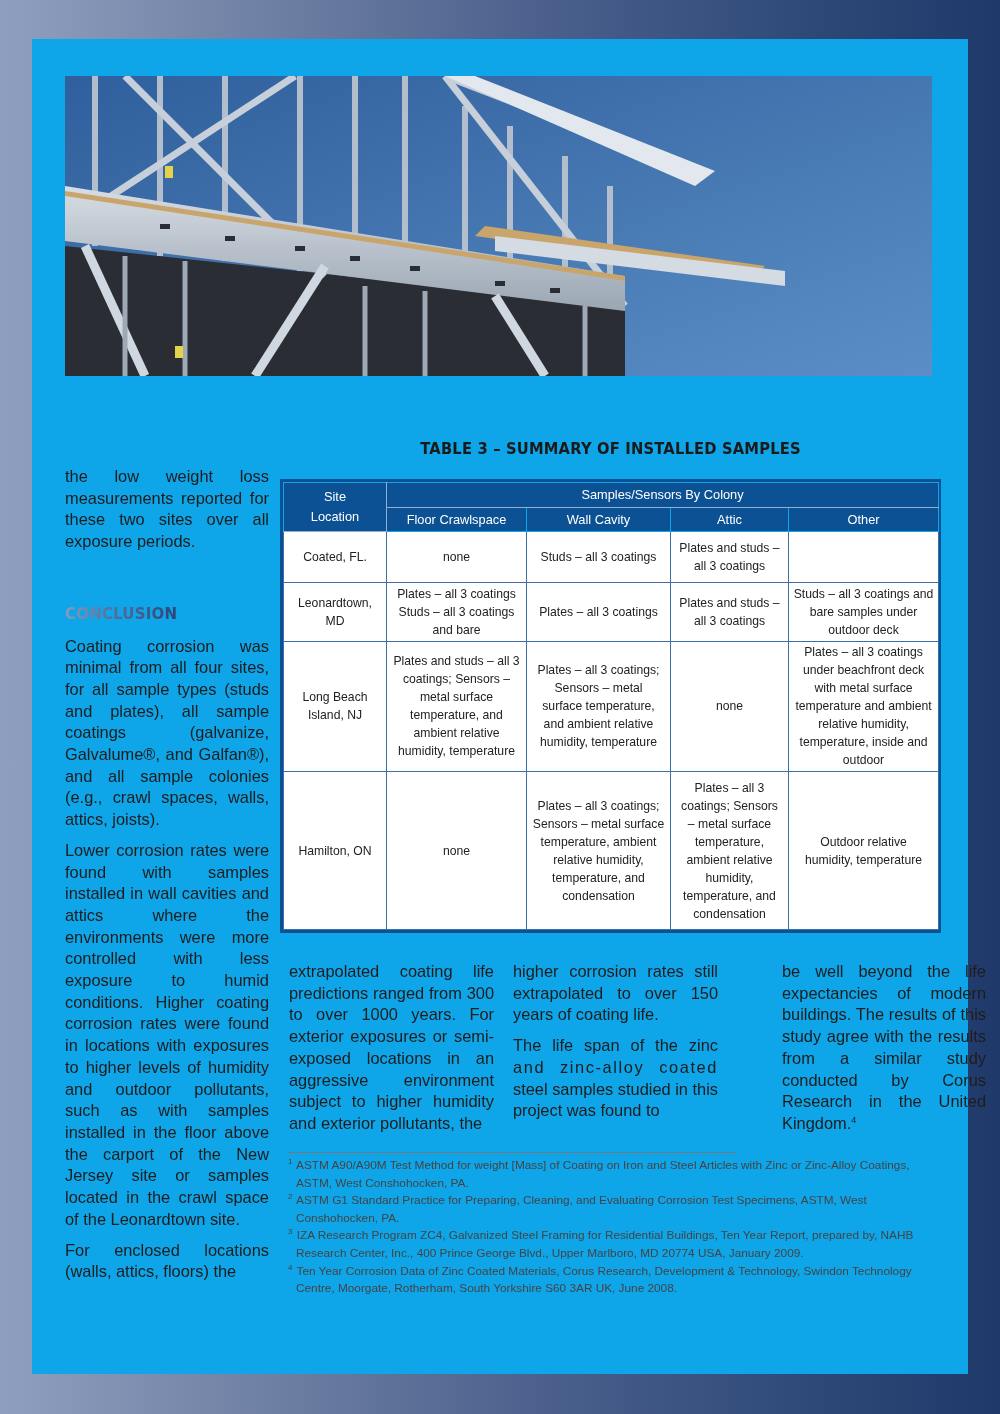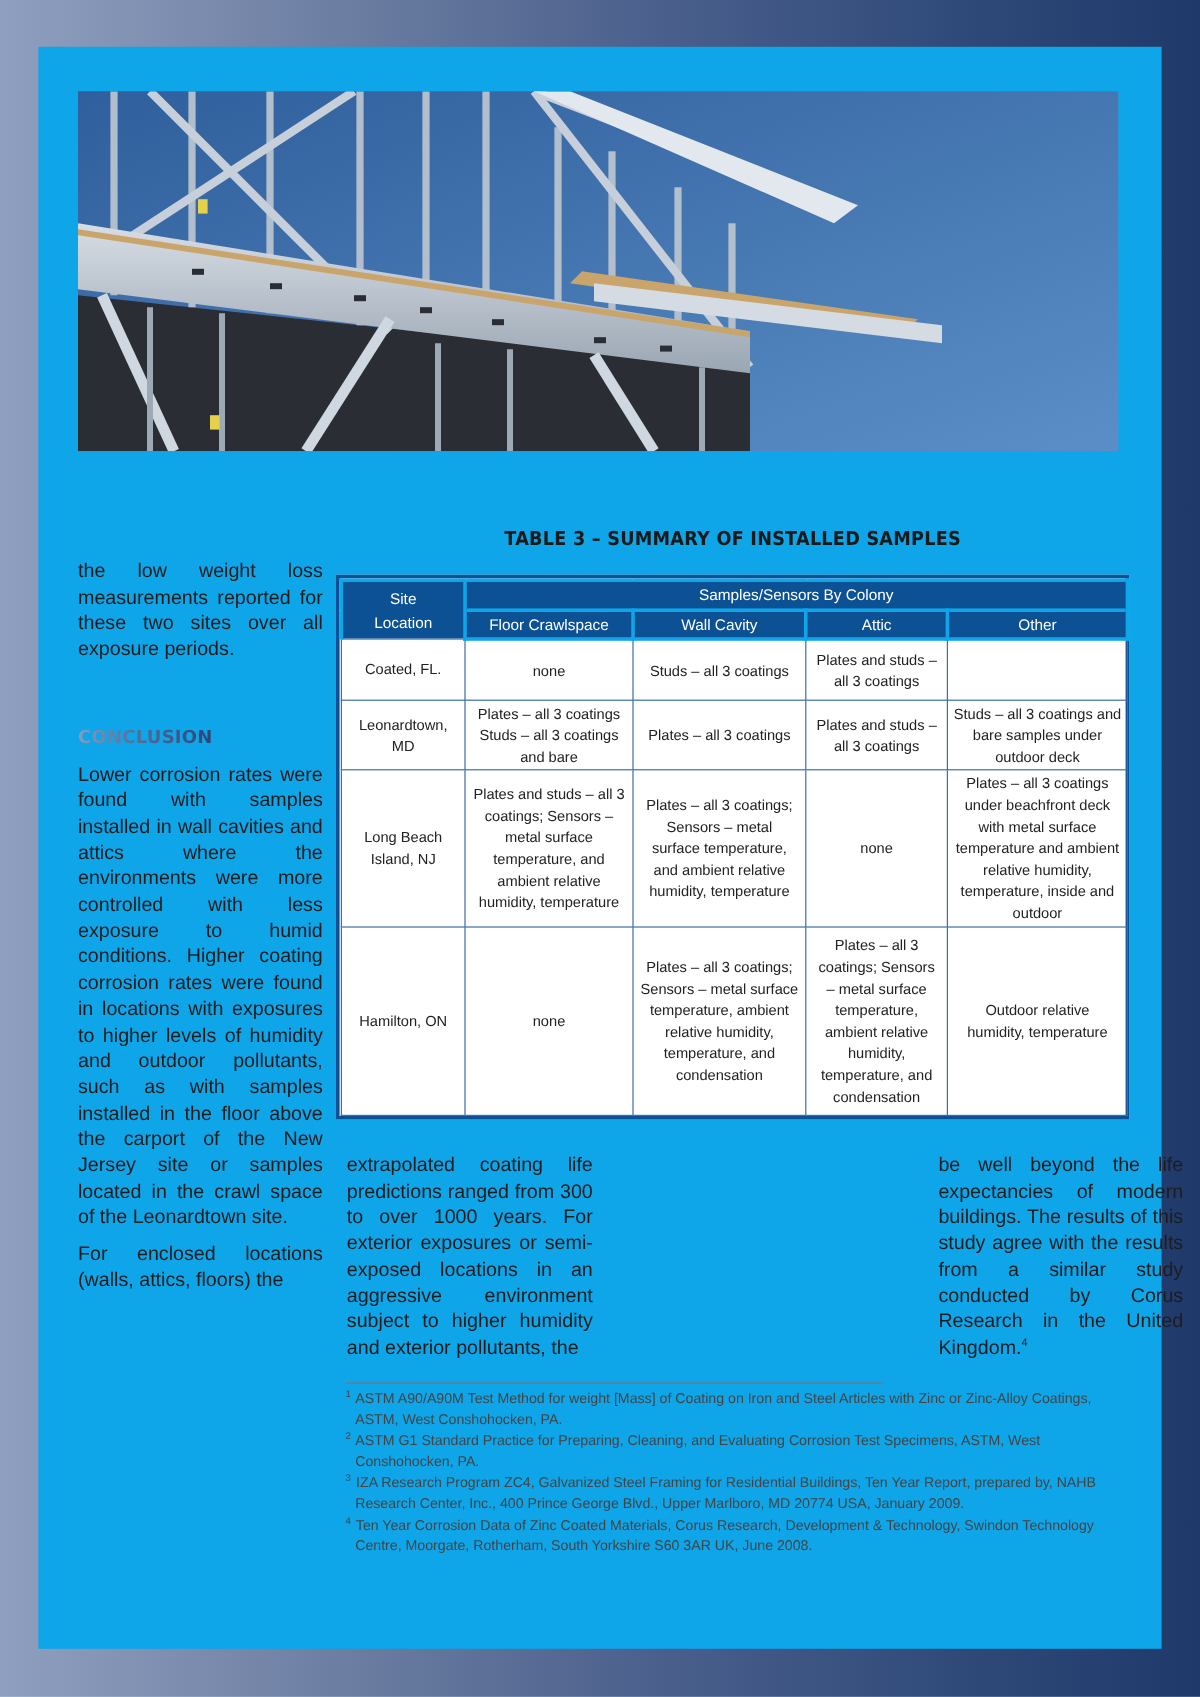--- a/index.html
+++ b/index.html
@@ -33,21 +33,21 @@
     border: 3px solid #0c5194;
     background: #ffffff;
   }
   table.samples {
     width: 100%; height: 100%; border-collapse: collapse; table-layout: fixed;
     font-family: "Liberation Sans", sans-serif; font-size: 12.2px; line-height: 18px;
     transform-origin: 0 0;
   }
   table.samples th {
     background: #0c5194; color: #ffffff; font-weight: normal;
-    border: 3px solid #0ea5e9; text-align: center; padding: 0 2px;
+    border: 1px solid #0ea5e9; text-align: center; padding: 0 2px;
     font-size: 12.8px;
   }
   table.samples th.top { height: 25px; border-bottom: 1px solid #8fb0d4; }
   table.samples th.sub { height: 24px; }
   table.samples th.site { border-right: 1px solid #8fb0d4; line-height: 20px; }
   table.samples td {
     border: 1.5px solid #3a6ea6; text-align: center; vertical-align: middle;
     padding: 1px 3px; color: #222;
   }
   .row-miami td { height: 51px; }
@@ -209,28 +209,37 @@
           <td style="padding:0 8px">Plates – all 3 coatings; Sensors – metal surface temperature, ambient relative humidity, temperature, and condensation</td>
           <td style="padding:0 10px">Outdoor relative humidity, temperature</td>
         </tr>
       </tbody>
     </table>
   </div>
 
   <div class="col col1">
     <p>the low weight loss measurements reported for these two sites over all exposure periods.</p>
     <div class="heading">CONCLUSION</div>
+    <p>Coating corrosion was minimal from all four sites, for all sample types (studs and plates), all sample coatings (galvanize, Galvalume®, and Galfan®), and all sample colonies (e.g., crawl spaces, walls, attics, joists).</p>
     <p>Lower corrosion rates were found with samples installed in wall cavities and attics where the environments were more controlled with less exposure to humid conditions. Higher coating corrosion rates were found in locations with exposures to higher levels of humidity and outdoor pollutants, such as with samples installed in the floor above the carport of the New Jersey site or samples located in the crawl space of the Leonardtown site.</p>
     <p>For enclosed locations (walls, attics, floors) the</p>
   </div>
 
   <div class="col col2">
     <p>extrapolated coating life predictions ranged from 300 to over 1000 years. For exterior exposures or semi-exposed locations in an aggressive environment subject to higher humidity and exterior pollutants, the</p>
   </div>
 
+  <div class="col col3">
+    <p>higher corrosion rates still extrapolated to over 150 years of coating life.</p>
+    <p>
+      <span>The life span of the zinc</span>
+      <span class="spaced">and zinc-alloy coated</span>
+      <span>steel samples studied in this project was found to</span>
+    </p>
+  </div>
 
   <div class="col col4">
     <p>
       <span>be well beyond the life expectancies of modern buildings. The results of this study agree with the results from a similar study conducted by Corus Research in the United Kingdom.</span><sup class="fn">4</sup>
     </p>
   </div>
 
   <div class="rule"></div>
 
   <div class="footnotes">

